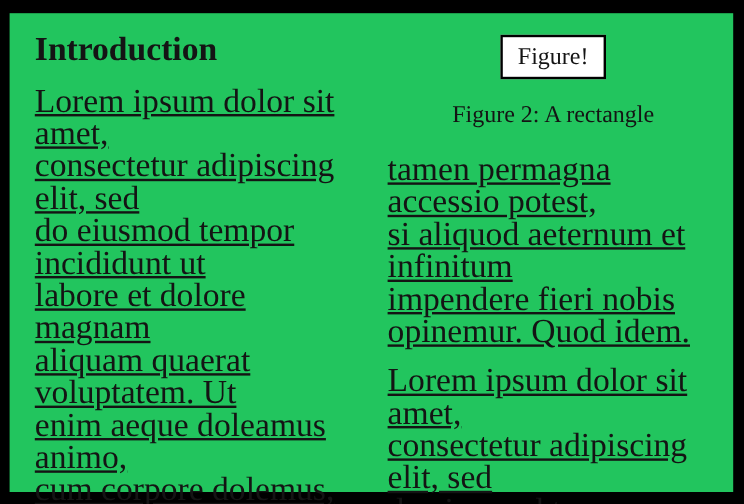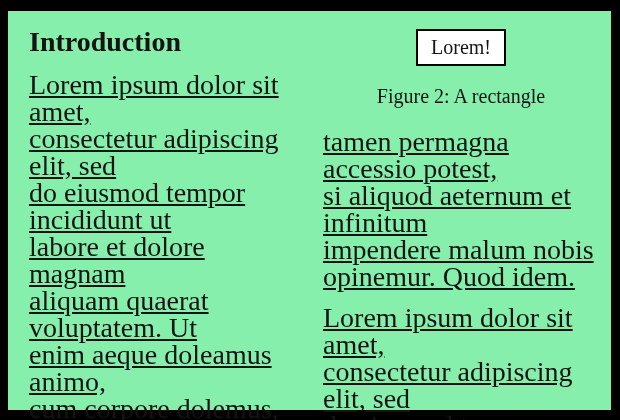--- a/index.html
+++ b/index.html
@@ -8,21 +8,21 @@
     width: 620px; height: 420px;
     background: #000000;
     position: relative;
     overflow: hidden;
     font-family: "Liberation Serif", "DejaVu Serif", serif;
     color: #141414;
   }
   .page {
     position: absolute;
     left: 8px; top: 11px; right: 9px; bottom: 10px;
-    background: #86efac;
+    background: #22c55e;
     padding: 16px 12px 0 21px;
   }
   .columns {
     display: flex;
     gap: 18px;
   }
   .col {
     width: 276px;
     flex: 0 0 276px;
   }
@@ -143,27 +143,27 @@
           <polygon points="0,76 8,74 10,91 0,91" fill="#6e685e"></polygon>
 
           <rect x="0" y="87" width="136" height="4" fill="#7fb4cc" opacity="0.55"></rect>
         </svg>
         <figcaption>Figure 1: A glacier</figcaption>
       </figure>
     </div>
 
     <div class="col">
       <figure class="fig2">
-        <div class="hello-box">Lorem!</div>
+        <div class="hello-box">Figure!</div>
         <figcaption>Figure 2: A rectangle</figcaption>
       </figure>
 
       <p class="body-text">tamen permagna accessio potest,
 si aliquod aeternum et infinitum
-impendere malum nobis
+impendere fieri nobis
 opinemur. Quod idem.</p>
 
       <p class="body-text">Lorem ipsum dolor sit amet,
 consectetur adipiscing elit, sed
 do eiusmod tempor incididunt ut
 labore et dolore magnam
 aliquam quaerat.</p>
     </div>
 
   </div>

